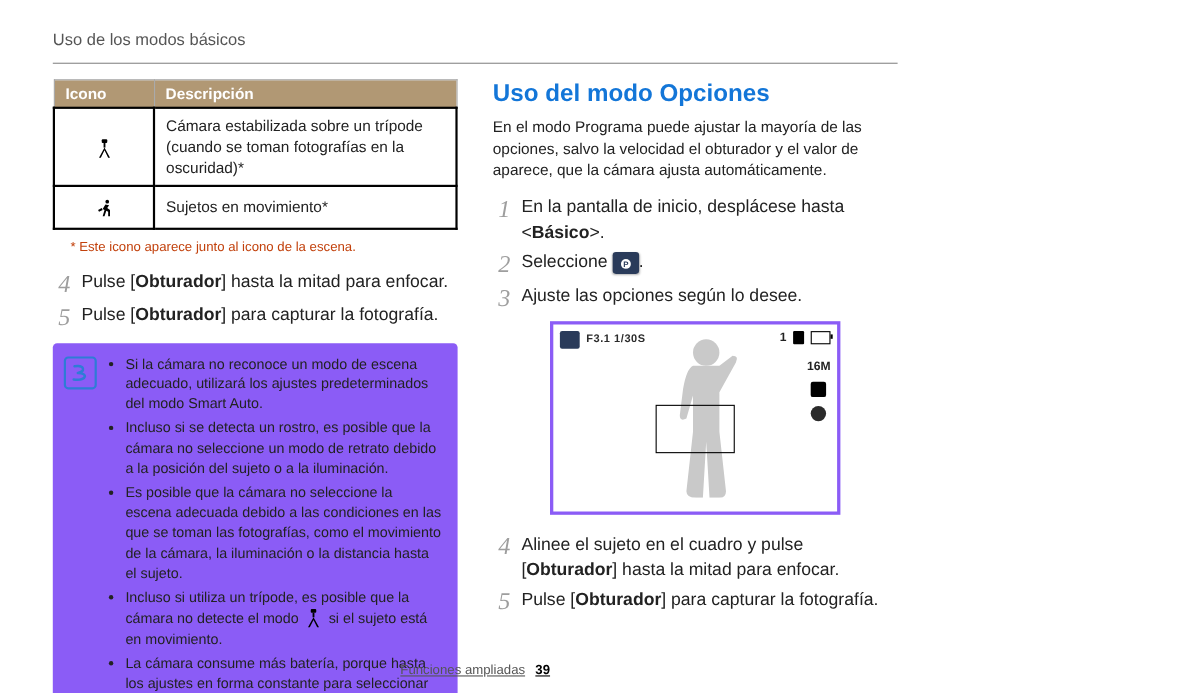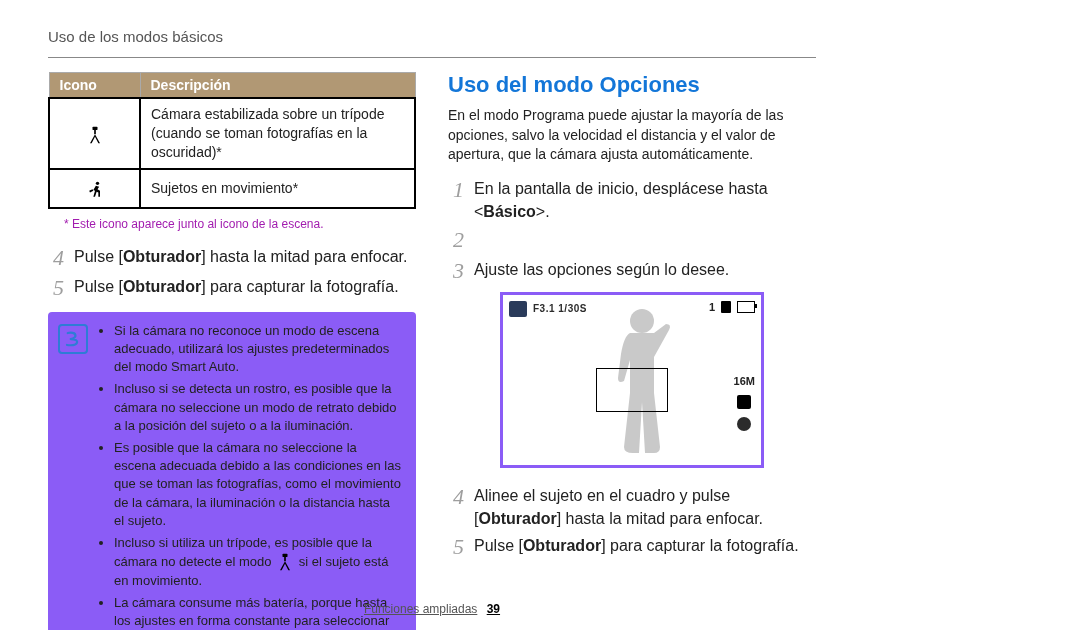--- a/index.html
+++ b/index.html
@@ -9,21 +9,21 @@
   .columns { display:flex; gap:32px;justify-content:flex-end; }
   .col { flex:1 1 0; }
   .col-left { max-width:480px; }
   .col-right { max-width:500px; }
   
   table.icon-table { border-collapse:collapse; width:100%; font-size:14px; }
   table.icon-table th { background:#b19874; color:#fff; text-align:left; font-weight:700; padding:4px 10px; border:1px solid #aaa; font-size:14px; }
   table.icon-table th.col-icon { width:70px; }
   table.icon-table td { border:2px solid #000000; padding:6px 10px; vertical-align:middle; line-height:1.35; }
   table.icon-table td.icon-cell { text-align:center; font-size:18px; }
-  .footnote { font-size:12px; color:#a21caf; margin:8px 0 14px 16px; }
+  .footnote { font-size:12px; color:#c2410c; margin:8px 0 14px 16px; }
   
   .step { display:flex; gap:10px; margin:4px 0; align-items:flex-start; font-size:16px; line-height:1.45; }
   .step-num { font-family:Georgia,"Times New Roman",serif; font-style:italic; color:#9e9e9e; font-size:22px; line-height:1.2; width:16px; text-align:right; flex-shrink:0; }
   .step-text { flex:1; }
   
   .notebox { display:flex; gap:10px; background:#8b5cf6; border-radius:4px; padding:10px 14px 12px 10px; margin-top:10px; }
   .note-icon { width:26px; height:26px; border:2px solid #2e7cd6; border-radius:4px; color:#2e7cd6; display:flex; align-items:center; justify-content:center; flex-shrink:0; margin-top:2px; }
   .note-icon svg { width:18px; height:18px; }
   .notebox ul { margin:0; padding-left:16px; font-size:13px; line-height:1.4; }
   .notebox li { margin-bottom:4px; }
@@ -37,21 +37,21 @@
   .lcd { width:258px; height:170px; border:3px solid #8b5cf6; margin:8px auto 16px auto; position:relative; background:#fff; }
   .lcd .top-left-icon { position:absolute; top:6px; left:6px; width:18px; height:16px; background:#2a3b5a; border-radius:2px; }
   .lcd .top-info { position:absolute; top:8px; left:30px; font-size:10px; font-weight:700; letter-spacing:0.5px; color:#2b2b2b; }
   .lcd .top-right { position:absolute; top:6px; right:6px; display:flex; gap:6px; align-items:center; }
   .lcd .top-right .num { font-size:11px; font-weight:700; }
   .lcd .top-right .card { width:10px; height:12px; background:#000; border-radius:1px; }
   .lcd .top-right .batt { width:16px; height:10px; border:1px solid #000; position:relative; }
   .lcd .top-right .batt::after { content:""; position:absolute; right:-3px; top:2px; width:2px; height:4px; background:#000; }
   .lcd .top-right .batt .fill { background:#000; height:100%; width:70%; }
   .lcd .side { position:absolute; right:6px; top:32px; display:flex; flex-direction:column; gap:8px; align-items:center; }
-  .lcd .side .badge { font-size:11px; font-weight:700;margin-top:48px; }
+  .lcd .side .badge { font-size:11px; font-weight:700; }
   .lcd .side .flash { width:14px; height:14px; background:#000; border-radius:2px; }
   .lcd .side .shake { width:14px; height:14px; border-radius:50%; background:#2b2b2b; }
   .lcd .focus-box { position:absolute; width:70px; height:42px; border:1.5px solid #000; left:50%; top:56%; transform:translate(-50%,-50%); }
   .lcd .silhouette { position:absolute; left:54%; top:50%; transform:translate(-50%,-50%); }
   .lcd .silhouette svg { width:90px; height:150px; }
   .page-footer { position:absolute; bottom:14px; left:0; right:0; text-align:center; font-size:12px; color:#555; }
   .page-footer .sec { margin-right:6px;text-decoration:underline; }
   .page-footer .pg { font-weight:700; color:#000;text-decoration:underline; }
   .tripod-icon svg, .running-icon svg { width:20px; height:20px; vertical-align:middle; }
   .inline-icon { display:inline-block; vertical-align:middle; }
@@ -134,31 +134,42 @@
                   </svg></span> si el sujeto está en movimiento.</span></li>
         <li>La cámara consume más batería, porque hasta los ajustes en forma constante para seleccionar escenas apropiadas.</li>
       </ul>
     </div>
 
   </div>
 
   <div class="col col-right">
 
     <h2 class="section-title">Uso del modo Opciones</h2>
-    <p class="intro">En el modo Programa puede ajustar la mayoría de las opciones, salvo la velocidad el distancia y el valor de apertura, que la cámara ajusta automáticamente.</p>
+    <p class="intro">En el modo Programa puede ajustar la mayoría de las opciones, salvo la velocidad el obturador y el valor de aparece, que la cámara ajusta automáticamente.</p>
 
     <div class="step">
       <div class="step-num">1</div>
       <div class="step-text">
         <span>En la pantalla de inicio, desplácese hasta &lt;</span><b>Básico</b><span>&gt;.</span>
       </div>
     </div>
 
     <div class="step">
       <div class="step-num">2</div>
+      <div class="step-text">
+        <span>Seleccione </span>
+        <span class="p-badge">
+          <svg viewBox="0 0 24 20">
+                <rect x="2" y="4" width="20" height="14" rx="2" fill="#2a3b5a"></rect>
+                <rect x="6" y="1" width="6" height="4" rx="1" fill="#2a3b5a"></rect>
+                <circle cx="12" cy="11" r="5" fill="#fff"></circle>
+                <text x="12" y="14" text-anchor="middle" font-size="8" font-weight="700" fill="#2a3b5a">P</text>
+              </svg>
+        </span>.
+      </div>
     </div>
 
     <div class="step">
       <div class="step-num">3</div>
       <div class="step-text">
         <span>Ajuste las opciones según lo desee.</span>
       </div>
     </div>
 
     <div class="lcd">

